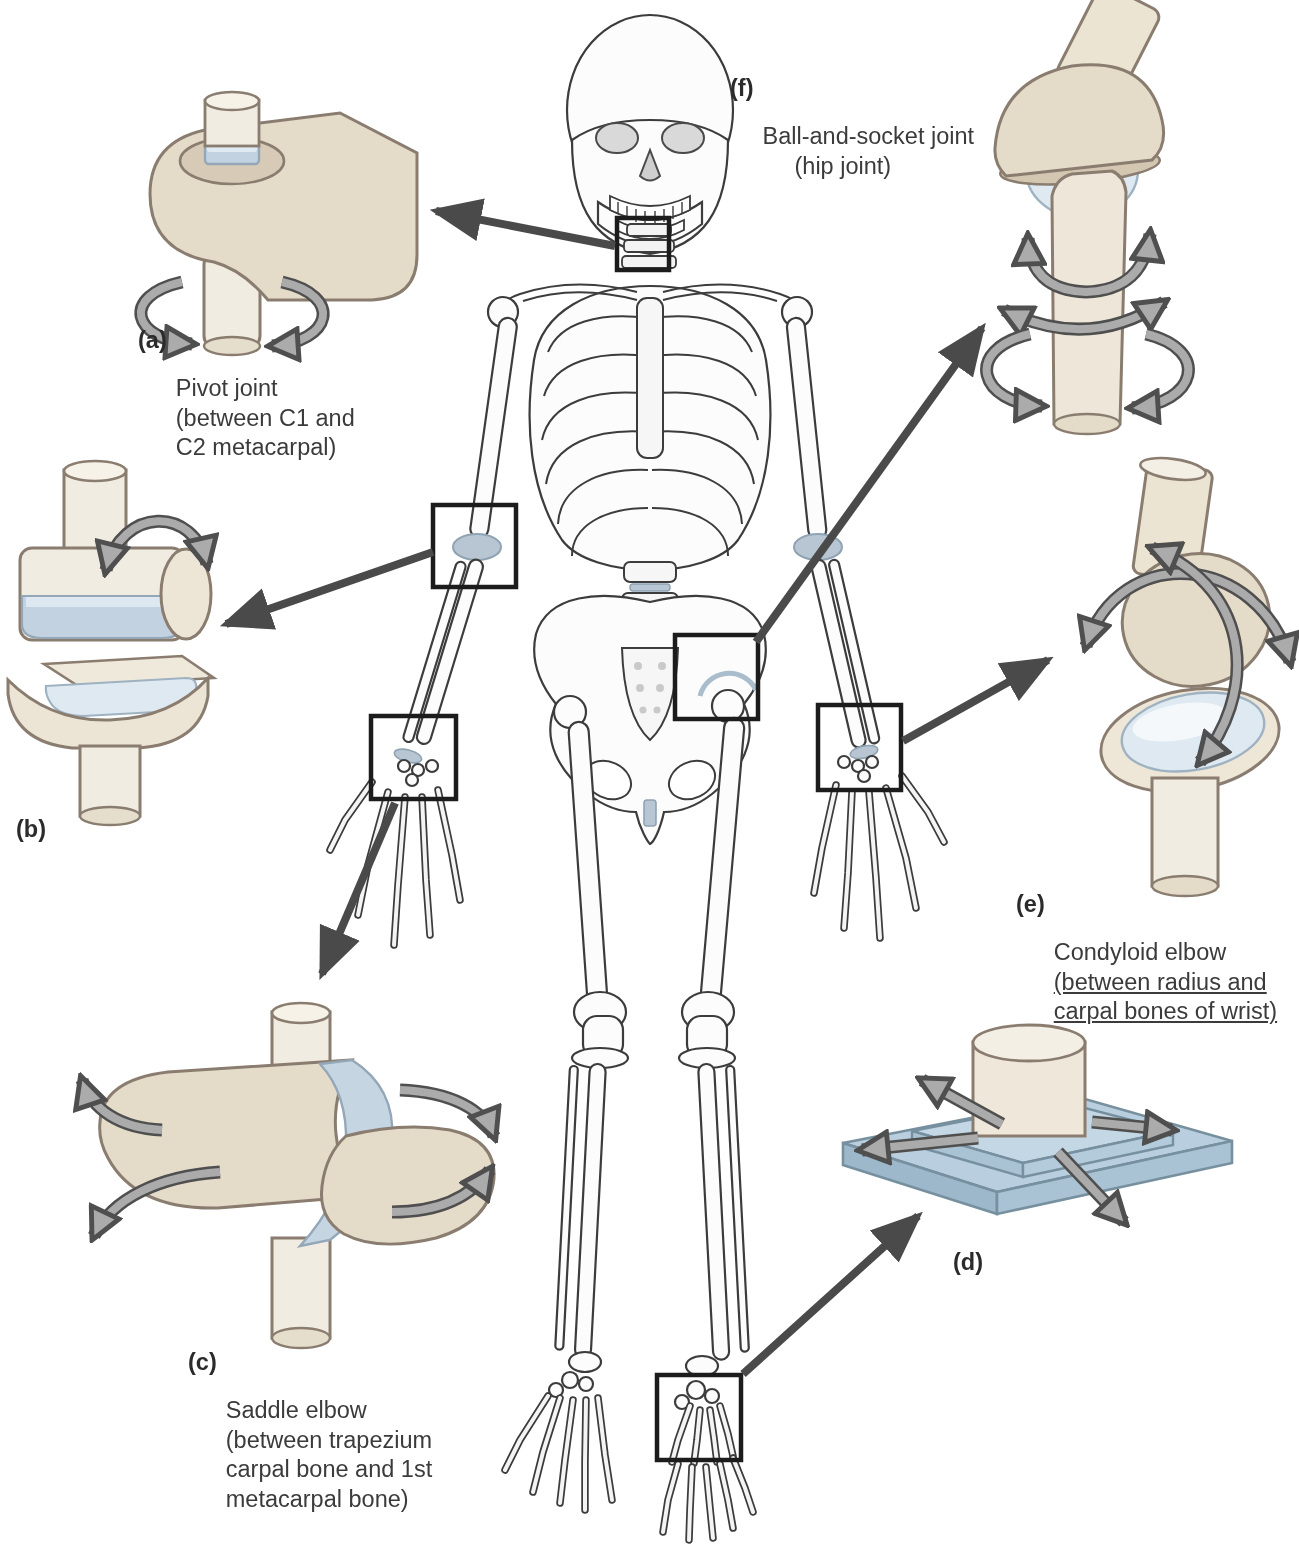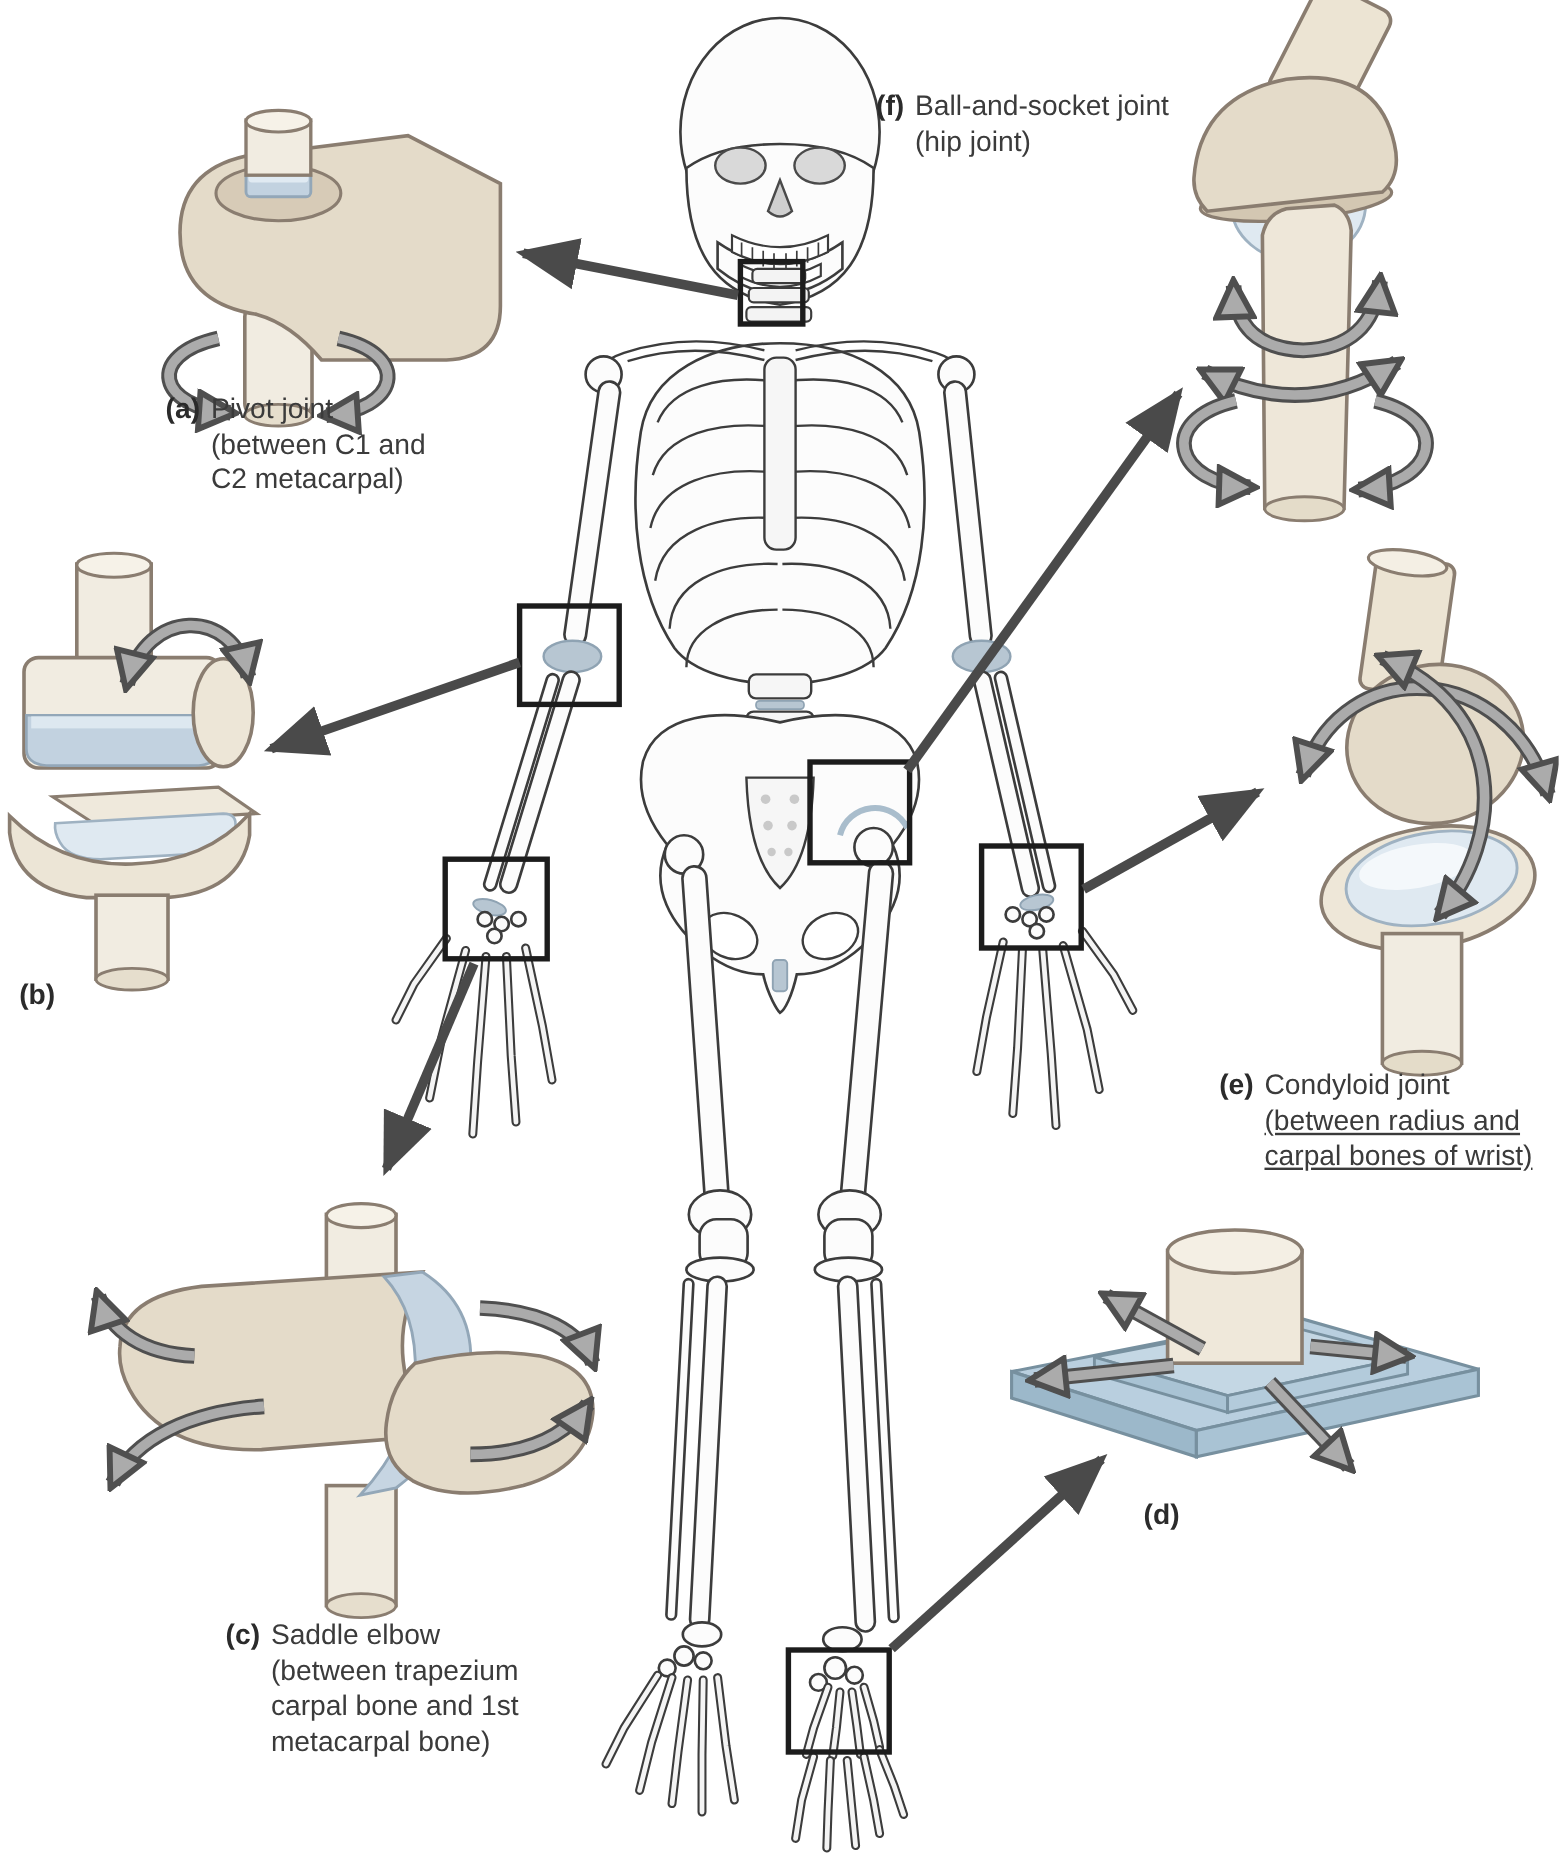--- a/index.html
+++ b/index.html
@@ -1,21 +1,21 @@
 <!DOCTYPE html>
 <html><head>
 <meta charset="utf-8">
 <style>
   html,body{margin:0;padding:0;background:#ffffff;}
   .canvas{position:relative;width:1299px;height:1548px;background:#ffffff;overflow:hidden;
           font-family:"Liberation Sans",sans-serif;}
   .scene{position:absolute;left:0;top:0;width:100%;height:100%;}
   .joint-label{position:absolute;display:flex;gap:9px;color:#3b3b3b;font-size:23.5px;line-height:1.26;}
   .joint-letter{font-weight:bold;color:#2b2b2b;}
-  .joint-name{white-space:nowrap;}
+  .joint-name{white-space:nowrap;margin-top:48px;}
   .joint-detail{}
   
   .rib{stroke:#3c3c3c;stroke-width:2;fill:none;}
   .blo{stroke:#3c3c3c;stroke-width:7.5;fill:none;stroke-linecap:round;stroke-linejoin:round;}
   .bli{stroke:#f4f4f4;stroke-width:4;fill:none;stroke-linecap:round;stroke-linejoin:round;}
   .skb{fill:#fcfcfc;stroke:#3c3c3c;stroke-width:2.2;}
   .mau{stroke:#4f4f4f;stroke-width:13;fill:none;stroke-linecap:butt;}
   .mai{stroke:#ababab;stroke-width:8;fill:none;stroke-linecap:butt;}
 </style>
 </head>
@@ -329,26 +329,26 @@
   </div>
 </div>
 
 <div class="joint-label" style="left:953px;top:1248px;">
   <span class="joint-letter">(d)</span>
 </div>
 
 <div class="joint-label" style="left:1016px;top:890px;">
   <span class="joint-letter">(e)</span>
   <div>
-    <div class="joint-name">Condyloid joint</div>
+    <div class="joint-name">Condyloid elbow</div>
     <div class="joint-detail" style="width:236px;text-decoration:underline;">(between radius and carpal bones of wrist)</div>
   </div>
 </div>
 
 <div class="joint-label" style="left:730px;top:74px;">
   <span class="joint-letter">(f)</span>
   <div>
     <div class="joint-name">Ball-and-socket joint</div>
-    <div class="joint-detail" style="width:240px;">(hip joint)</div>
+    <div class="joint-detail" style="width:240px;margin-left:32px;">(hip joint)</div>
   </div>
 </div>
 
 </div>
 
 </body></html>

